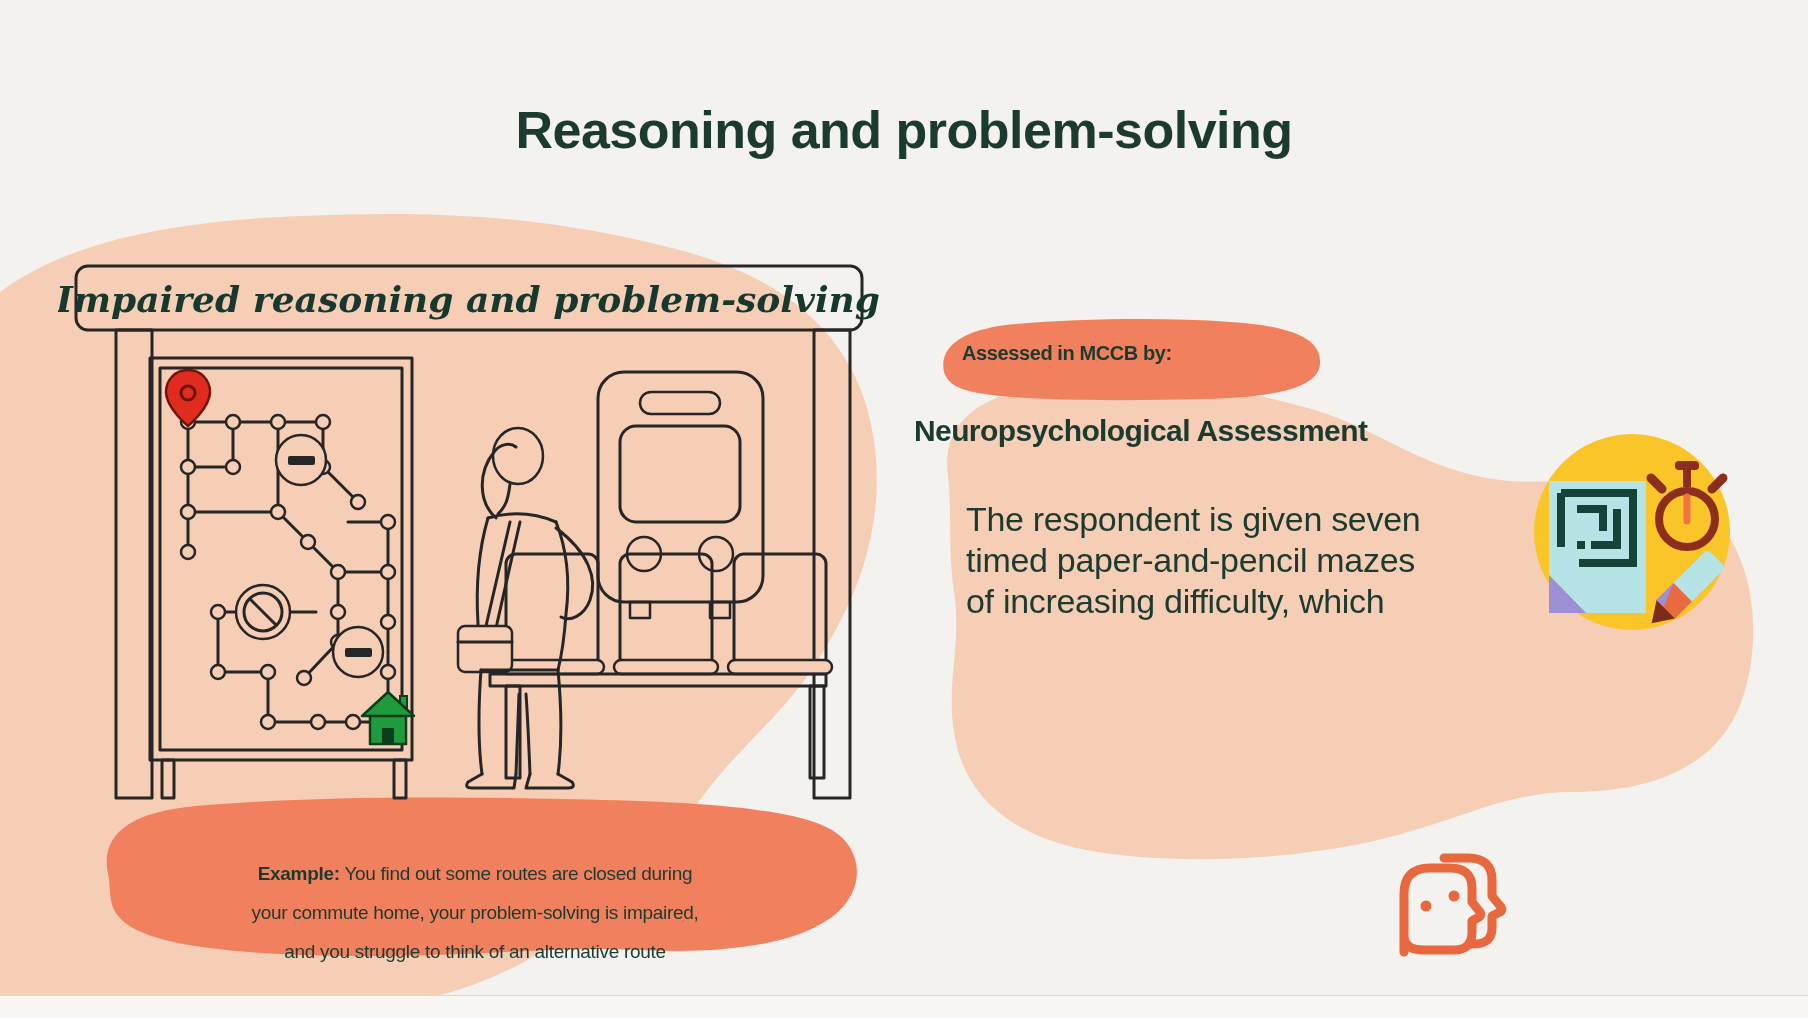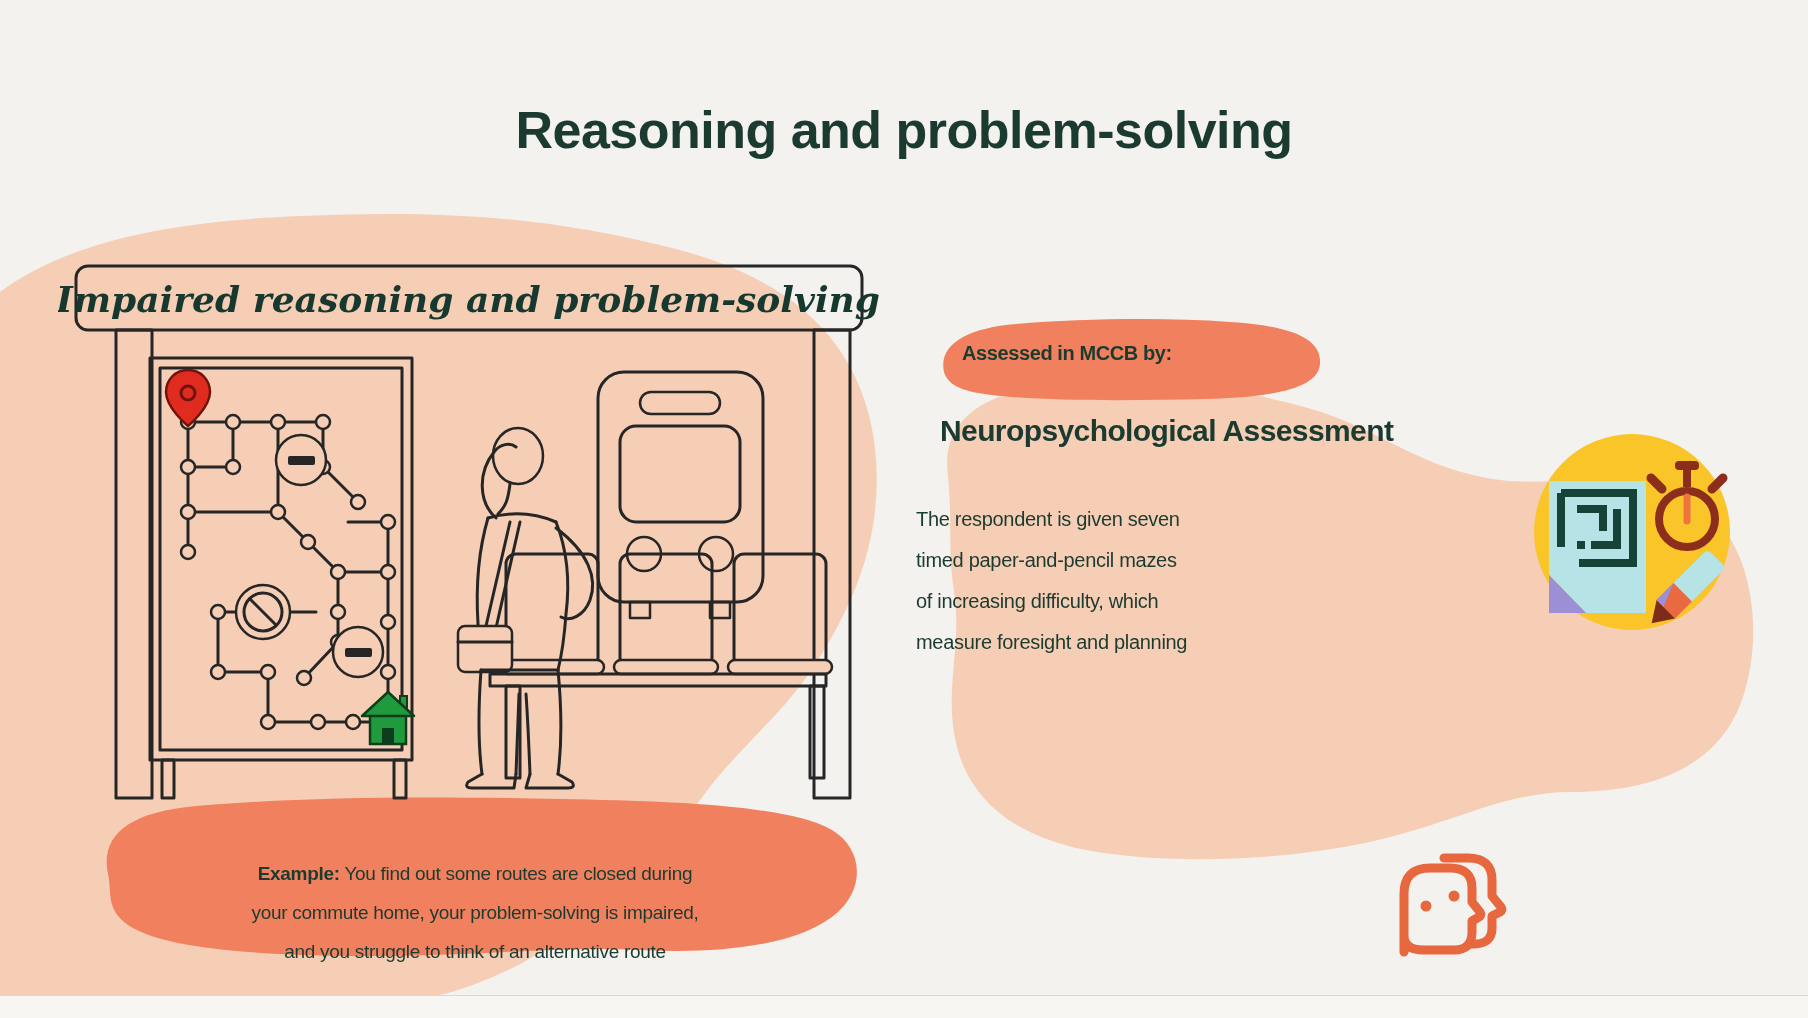--- a/index.html
+++ b/index.html
@@ -24,27 +24,27 @@
   .node{fill:#f6ceb5;stroke:#262626;stroke-width:2.5;}
   .caption-text{
     font-family:"DejaVu Serif", serif;font-style:italic;font-weight:bold;
     font-size:36px;fill:#16382e;
   }
   .badge-label{
     position:absolute;left:962px;top:342px;width:360px;
     font-size:20px;font-weight:bold;letter-spacing:-0.4px;
   }
   .test-name{
-    position:absolute;left:940px;top:410px;width:480px;
+    position:absolute;left:914px;top:410px;width:480px;
     font-size:30px;font-weight:bold;line-height:41px;letter-spacing:-0.6px;
   }
   .test-name sup{font-size:17px;}
   .test-desc{
-    position:absolute;left:916px;top:499px;width:500px;
-    font-size:20px;line-height:41px;letter-spacing:-0.3px;
+    position:absolute;left:966px;top:499px;width:500px;
+    font-size:34px;line-height:41px;letter-spacing:-0.3px;
   }
   .example-block{
     position:absolute;left:80px;top:854px;width:790px;
     text-align:center;font-size:19px;line-height:39px;letter-spacing:-0.3px;
   }
   .icon-svg{position:absolute;left:1527px;top:425px;}
   .logo{position:absolute;left:1392px;top:840px;}
   .logo-text{
     position:absolute;left:1534px;top:848px;
     font-size:40px;font-weight:bold;line-height:43px;color:#e7673f;letter-spacing:-0.5px;
@@ -197,21 +197,20 @@
   <div class="badge-label">Assessed in MCCB by:</div>
 
   <div class="test-name">
     <div>Neuropsychological Assessment</div>
   </div>
 
   <div class="test-desc">
     <div>The respondent is given seven</div>
     <div>timed paper-and-pencil mazes</div>
     <div>of increasing difficulty, which</div>
-    <div>measure foresight and planning</div>
   </div>
 
   <svg class="icon-svg" width="210" height="210" viewBox="0 0 210 210">
     <g>
       <path d="M22,56 H119 V188 H59 L22,150 Z" fill="#b5e3e6"></path>
       <path d="M22,150 L59,188 H22 Z" fill="#9c8fd6"></path>
       <g stroke="#174238" stroke-width="8" fill="none">
         <path d="M34,68 H106 V138 H52"></path>
         <path d="M34,68 V122"></path>
         <path d="M50,84 H76 V106"></path>

